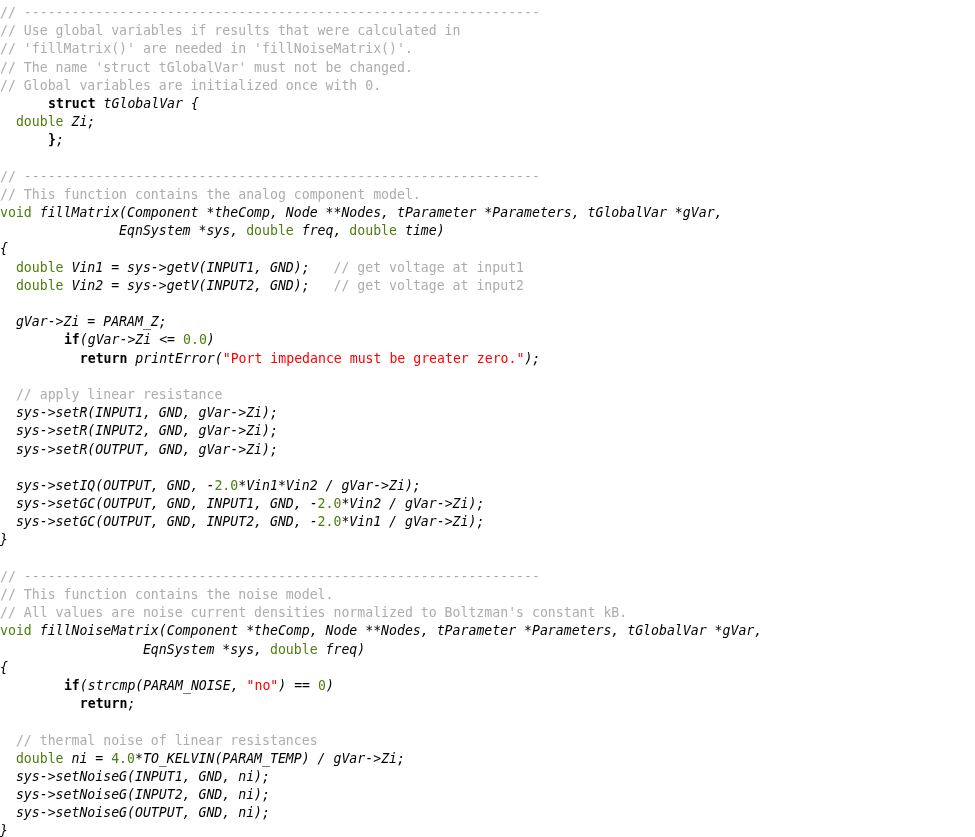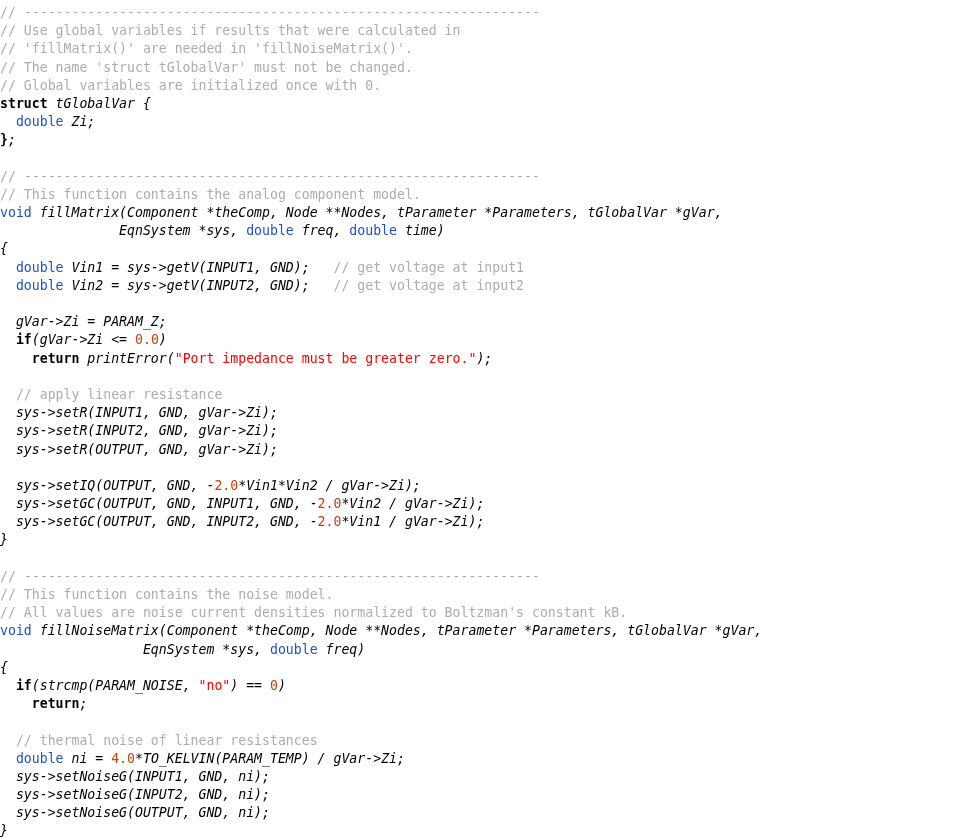--- a/index.html
+++ b/index.html
@@ -35,23 +35,23 @@
     color: #000000;
   }
   .code-line {
     height: 18.2px;
     white-space: pre;
     overflow: visible;
   }
   
   .t-plain    { color: #000000; font-style: italic; }
   .t-comment  { color: #adadad; }
-  .t-keyword  { color: #1d4ed8; }
-  .t-kwbold   { color: #000000; font-weight: bold; }
+  .t-keyword  { color: #4d7c0f; }
+  .t-kwbold   { color: #000000; font-weight: bold; padding-left: 48px; }
   .t-string   { color: #ff0000; }
-  .t-number   { color: #c2410c; }
+  .t-number   { color: #4d7c0f; }
 </style>
 </head>
 <body>
 
 <div id="code-editor">
   <div id="code-lines"><div class="code-line"><span class="t-comment">// -----------------------------------------------------------------</span></div><div class="code-line"><span class="t-comment">// Use global variables if results that were calculated in</span></div><div class="code-line"><span class="t-comment">// 'fillMatrix()' are needed in 'fillNoiseMatrix()'.</span></div><div class="code-line"><span class="t-comment">// The name 'struct tGlobalVar' must not be changed.</span></div><div class="code-line"><span class="t-comment">// Global variables are initialized once with 0.</span></div><div class="code-line"><span class="t-kwbold">struct</span><span class="t-plain"> tGlobalVar {</span></div><div class="code-line"><span class="t-plain">  </span><span class="t-keyword">double</span><span class="t-plain"> Zi;</span></div><div class="code-line"><span class="t-kwbold">}</span><span class="t-plain">;</span></div><div class="code-line">&nbsp;</div><div class="code-line"><span class="t-comment">// -----------------------------------------------------------------</span></div><div class="code-line"><span class="t-comment">// This function contains the analog component model.</span></div><div class="code-line"><span class="t-keyword">void</span><span class="t-plain"> fillMatrix(Component *theComp, Node **Nodes, tParameter *Parameters, tGlobalVar *gVar,</span></div><div class="code-line"><span class="t-plain">               EqnSystem *sys, </span><span class="t-keyword">double</span><span class="t-plain"> freq, </span><span class="t-keyword">double</span><span class="t-plain"> time)</span></div><div class="code-line"><span class="t-plain">{</span></div><div class="code-line"><span class="t-plain">  </span><span class="t-keyword">double</span><span class="t-plain"> Vin1 = sys-&gt;getV(INPUT1, GND);   </span><span class="t-comment">// get voltage at input1</span></div><div class="code-line"><span class="t-plain">  </span><span class="t-keyword">double</span><span class="t-plain"> Vin2 = sys-&gt;getV(INPUT2, GND);   </span><span class="t-comment">// get voltage at input2</span></div><div class="code-line">&nbsp;</div><div class="code-line"><span class="t-plain">  gVar-&gt;Zi = PARAM_Z;</span></div><div class="code-line"><span class="t-plain">  </span><span class="t-kwbold">if</span><span class="t-plain">(gVar-&gt;Zi &lt;= </span><span class="t-number">0.0</span><span class="t-plain">)</span></div><div class="code-line"><span class="t-plain">    </span><span class="t-kwbold">return</span><span class="t-plain"> printError(</span><span class="t-string">"Port impedance must be greater zero."</span><span class="t-plain">);</span></div><div class="code-line">&nbsp;</div><div class="code-line"><span class="t-plain">  </span><span class="t-comment">// apply linear resistance</span></div><div class="code-line"><span class="t-plain">  sys-&gt;setR(INPUT1, GND, gVar-&gt;Zi);</span></div><div class="code-line"><span class="t-plain">  sys-&gt;setR(INPUT2, GND, gVar-&gt;Zi);</span></div><div class="code-line"><span class="t-plain">  sys-&gt;setR(OUTPUT, GND, gVar-&gt;Zi);</span></div><div class="code-line">&nbsp;</div><div class="code-line"><span class="t-plain">  sys-&gt;setIQ(OUTPUT, GND, -</span><span class="t-number">2.0</span><span class="t-plain">*Vin1*Vin2 / gVar-&gt;Zi);</span></div><div class="code-line"><span class="t-plain">  sys-&gt;setGC(OUTPUT, GND, INPUT1, GND, -</span><span class="t-number">2.0</span><span class="t-plain">*Vin2 / gVar-&gt;Zi);</span></div><div class="code-line"><span class="t-plain">  sys-&gt;setGC(OUTPUT, GND, INPUT2, GND, -</span><span class="t-number">2.0</span><span class="t-plain">*Vin1 / gVar-&gt;Zi);</span></div><div class="code-line"><span class="t-plain">}</span></div><div class="code-line">&nbsp;</div><div class="code-line"><span class="t-comment">// -----------------------------------------------------------------</span></div><div class="code-line"><span class="t-comment">// This function contains the noise model.</span></div><div class="code-line"><span class="t-comment">// All values are noise current densities normalized to Boltzman's constant kB.</span></div><div class="code-line"><span class="t-keyword">void</span><span class="t-plain"> fillNoiseMatrix(Component *theComp, Node **Nodes, tParameter *Parameters, tGlobalVar *gVar,</span></div><div class="code-line"><span class="t-plain">                  EqnSystem *sys, </span><span class="t-keyword">double</span><span class="t-plain"> freq)</span></div><div class="code-line"><span class="t-plain">{</span></div><div class="code-line"><span class="t-plain">  </span><span class="t-kwbold">if</span><span class="t-plain">(strcmp(PARAM_NOISE, </span><span class="t-string">"no"</span><span class="t-plain">) == </span><span class="t-number">0</span><span class="t-plain">)</span></div><div class="code-line"><span class="t-plain">    </span><span class="t-kwbold">return</span><span class="t-plain">;</span></div><div class="code-line">&nbsp;</div><div class="code-line"><span class="t-plain">  </span><span class="t-comment">// thermal noise of linear resistances</span></div><div class="code-line"><span class="t-plain">  </span><span class="t-keyword">double</span><span class="t-plain"> ni = </span><span class="t-number">4.0</span><span class="t-plain">*TO_KELVIN(PARAM_TEMP) / gVar-&gt;Zi;</span></div><div class="code-line"><span class="t-plain">  sys-&gt;setNoiseG(INPUT1, GND, ni);</span></div><div class="code-line"><span class="t-plain">  sys-&gt;setNoiseG(INPUT2, GND, ni);</span></div><div class="code-line"><span class="t-plain">  sys-&gt;setNoiseG(OUTPUT, GND, ni);</span></div><div class="code-line"><span class="t-plain">}</span></div></div>
 </div>
 
 </body></html>

